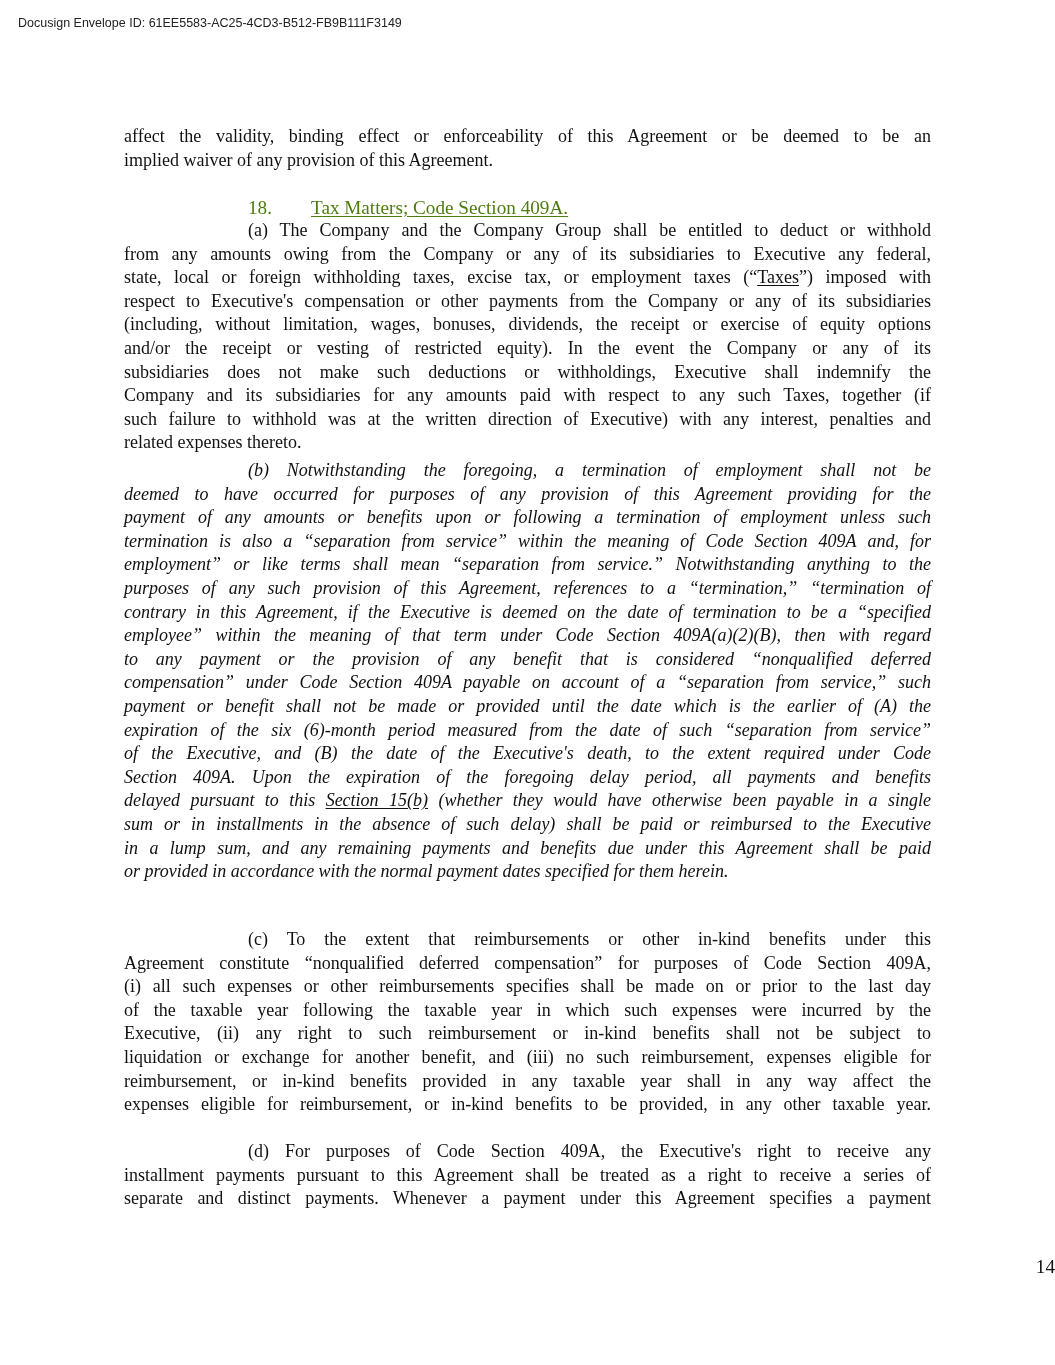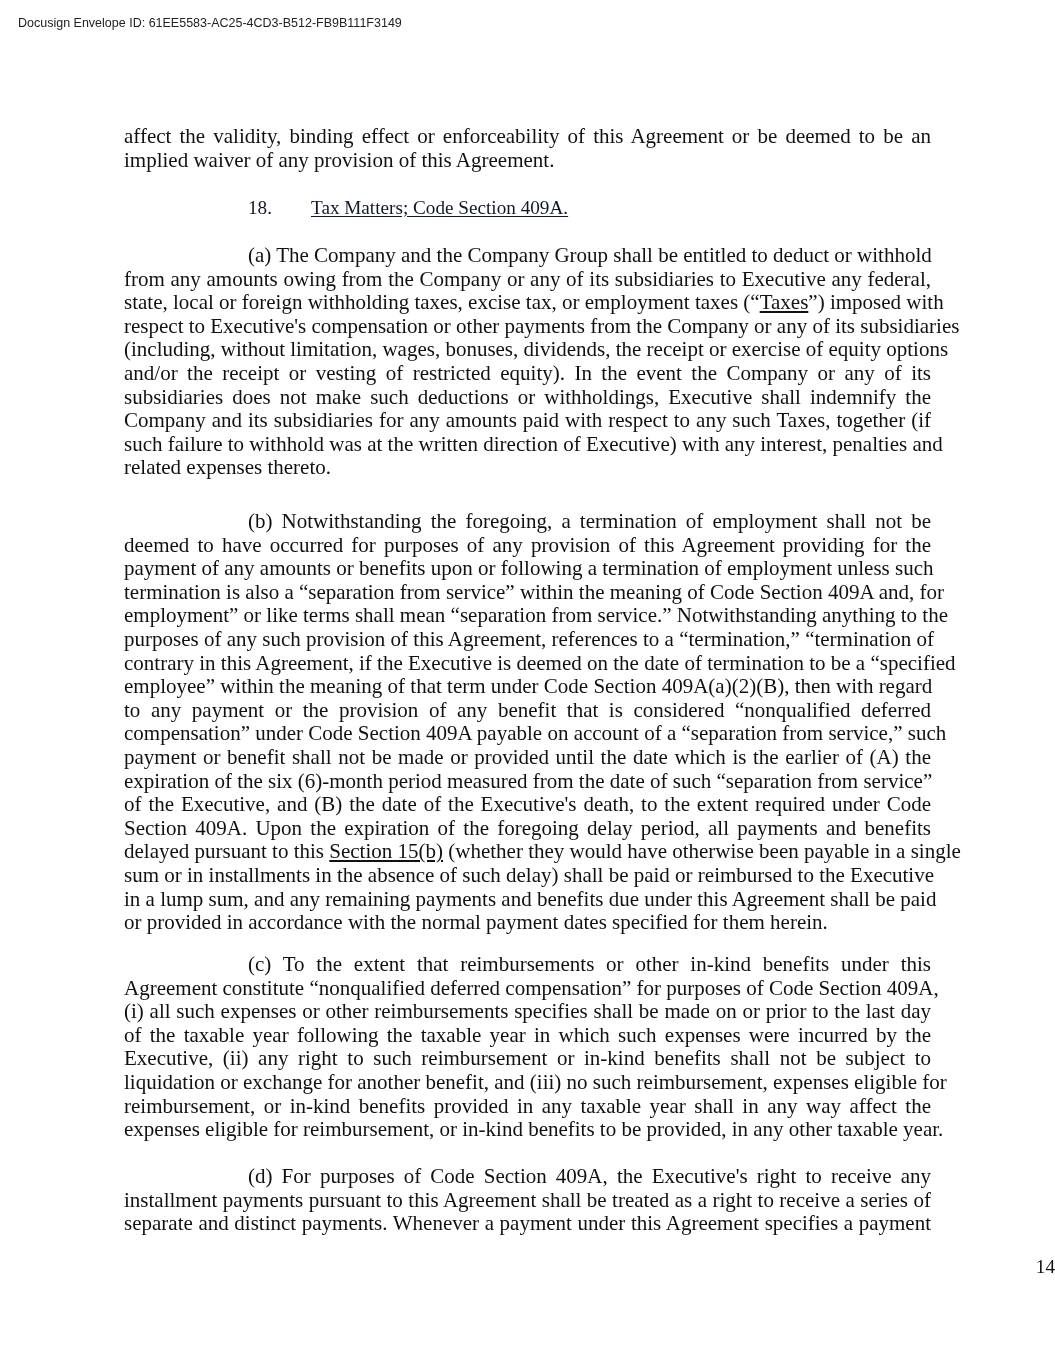--- a/index.html
+++ b/index.html
@@ -4,33 +4,33 @@
 <style>
   html, body { margin: 0; padding: 0; background: #ffffff; }
   body { width: 1055px; height: 1365px; position: relative; overflow: hidden; }
   .envelope {
     position: absolute; left: 18px; top: 16px;
     font-family: "Liberation Sans", sans-serif; font-size: 12.5px; color: #222;
     white-space: nowrap;
   }
   .page-text {
     position: absolute; left: 124px; width: 807px;
-    font-family: "Liberation Serif", serif; font-size: 21px; color: #111;
+    font-family: "Liberation Serif", serif; font-size: 18px; color: #111;
   }
   .line {
     height: 23.6px; line-height: 23.6px; white-space: nowrap;
     text-align: justify; text-align-last: justify;
     transform-origin: left center;
   }
   .line.last { text-align: right; text-align-last: left; }
-  .line.indent { padding-left: 124px; margin-top: 25px; }
+  .line.indent { padding-left: 124px; }
   .u { text-decoration: underline; text-underline-offset: 2px; }
   .heading {
     position: absolute; left: 248px; top: 196px;
-    font-family: "Liberation Serif", serif; font-size: 19.2px; color: #0f172a;
+    font-family: "Liberation Serif", serif; font-size: 19.2px; color: #4d7c0f;
     white-space: nowrap; line-height: 23.6px;
   }
   .heading .num { display: inline-block; width: 63px; }
   .page-number {
     position: absolute; left: 0; width: 1055px; top: 1256px; text-align: right;
     font-family: "Liberation Serif", serif; font-size: 19.2px; color: #111;
   }
 </style>
 </head>
 <body>
@@ -52,21 +52,21 @@
   <div class="line"><span>state, local or foreign withholding taxes, excise tax, or employment taxes (“</span><span class="u">Taxes</span><span>”) imposed with</span></div>
   <div class="line">respect to Executive's compensation or other payments from the Company or any of its subsidiaries</div>
   <div class="line">(including, without limitation, wages, bonuses, dividends, the receipt or exercise of equity options</div>
   <div class="line">and/or the receipt or vesting of restricted equity).  In the event the Company or any of its</div>
   <div class="line">subsidiaries does not make such deductions or withholdings, Executive shall indemnify the</div>
   <div class="line">Company and its subsidiaries for any amounts paid with respect to any such Taxes, together (if</div>
   <div class="line">such failure to withhold was at the written direction of Executive) with any interest, penalties and</div>
   <div class="line last">related expenses thereto.</div>
 </div>
 
-<div class="page-text" style="top:485px;">
+<div class="page-text" style="top:459px;font-style:italic;">
   <div class="line indent">(b) Notwithstanding the foregoing, a termination of employment shall not be</div>
   <div class="line">deemed to have occurred for purposes of any provision of this Agreement providing for the</div>
   <div class="line">payment of any amounts or benefits upon or following a termination of employment unless such</div>
   <div class="line">termination is also a “separation from service” within the meaning of Code Section 409A and, for</div>
   <div class="line">employment” or like terms shall mean “separation from service.”  Notwithstanding anything to the</div>
   <div class="line">purposes of any such provision of this Agreement, references to a “termination,” “termination of</div>
   <div class="line">contrary in this Agreement, if the Executive is deemed on the date of termination to be a “specified</div>
   <div class="line">employee” within the meaning of that term under Code Section 409A(a)(2)(B), then with regard</div>
   <div class="line">to any payment or the provision of any benefit that is considered “nonqualified deferred</div>
   <div class="line">compensation” under Code Section 409A payable on account of a “separation from service,” such</div>

